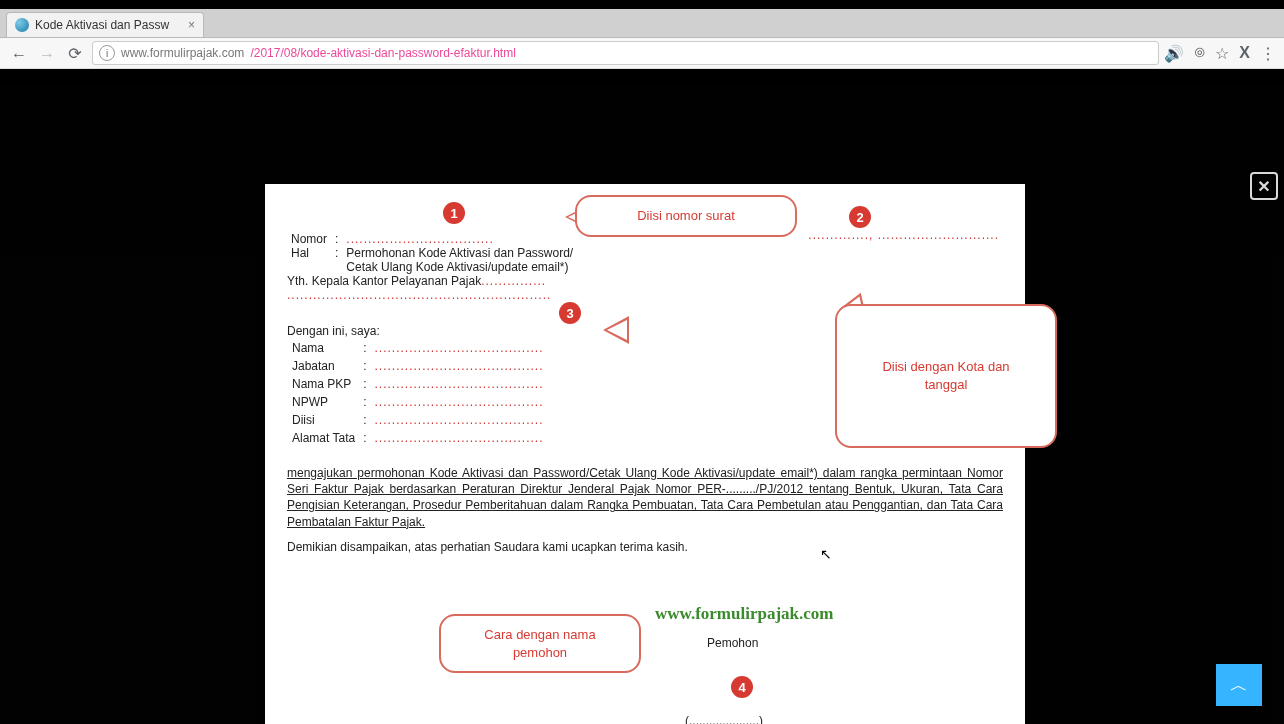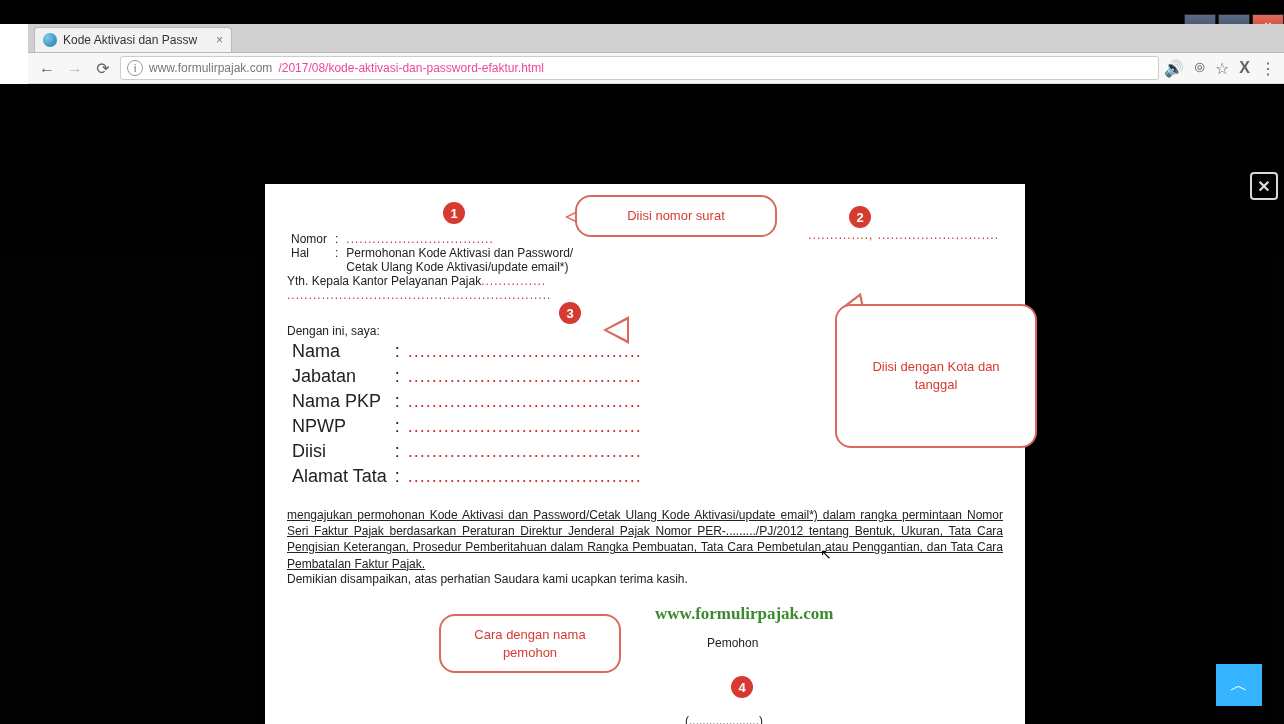--- a/index.html
+++ b/index.html
@@ -27,23 +27,22 @@
     background: linear-gradient(#5a6b86, #3b4a63);
     display:flex;
     align-items:center;
     justify-content:center;
     color:#fff;
     font-size:10px;
   }
   .tbbtn.close { background: linear-gradient(#e06a5d, #c8402c); }
   .chrome {
     position: absolute;
-    left: 0; right: 0; top: 24px;
+    left: 0; right: 0; top: 9px;
     background: #fff;
-    padding-left: 28px;
   }
   .tabbar {
     height: 28px;
     background: #d0d0d0;
     border-bottom: 1px solid #b9b9b9;
     display:flex;
     align-items:flex-end;
     padding: 0 6px;
   }
   .tab {
@@ -153,21 +152,21 @@
   .numbullet {
     display:inline-flex;width:22px;height:22px;border-radius:50%;
     background:#d63a31;color:#fff;align-items:center;justify-content:center;
     font-weight:bold;font-size:13px;
   }
   .callout {
     position:absolute;
     border:2px solid #d86b5e;
     border-radius:16px;
     background:#fff;
-    padding:10px 14px;
+    padding:10px 24px;
     text-align:center;
     color:#d63a31;
     font-size:13px;
     line-height:1.35;
   }
   .callout.c1 { left:310px; top:11px; width:170px; }
   .callout.c2 { left:570px; top:120px; width:170px; height:120px; display:flex;align-items:center;justify-content:center; }
   .callout.c3 { left:358px; top:108px; width:180px; }
   .callout.c4 { left:174px; top:430px; width:150px; }
 
@@ -181,21 +180,21 @@
   .tail.t2::after{content:"";position:absolute;left:-10px;top:4px;border-left:10px solid transparent;border-right:10px solid transparent;border-bottom:16px solid #fff;}
   .tail.t3 { left:338px; top:132px; border-top:14px solid transparent;border-bottom:14px solid transparent;border-right:26px solid #d86b5e; }
   .tail.t3::after{content:"";position:absolute;left:4px;top:-10px;border-top:10px solid transparent;border-bottom:10px solid transparent;border-right:20px solid #fff;}
   .tail.t4 { left:326px; top:446px; border-top:12px solid transparent;border-bottom:12px solid transparent;border-left:24px solid #d86b5e; }
   .tail.t4::after{content:"";position:absolute;left:-28px;top:-8px;border-top:8px solid transparent;border-bottom:8px solid transparent;border-left:18px solid #fff;}
 
   .dots {
     color:#c33;
     letter-spacing:1px;
   }
-  .fields td { padding:1px 3px; font-size:18px;margin-left:29px; }
+  .fields td { padding:1px 3px; font-size:12px;margin-left:29px; }
   .siteurl { color:#3b8a2d; font-weight:bold; font-family:Georgia, serif; font-size:17px;}
   .para { text-align:justify; margin-top:17px; line-height:1.35;text-decoration:underline; }
   .num1 { position:absolute; left:178px; top:18px; }
   .num2 { position:absolute; left:584px; top:22px; }
   .num3 { position:absolute; left:294px; top:118px; }
   .num4 { position:absolute; left:466px; top:492px; }
 
   .cursor {
     position:absolute;
     left:555px; top:362px;
@@ -314,21 +313,21 @@
           </tr>
       <tr>
             <td>Alamat Tata</td>
             <td>:</td>
             <td class="dots">.......................................</td>
           </tr>
     </tbody>
       </table>
 
     <div class="para">mengajukan permohonan Kode Aktivasi dan Password/Cetak Ulang Kode Aktivasi/update email*) dalam rangka permintaan Nomor Seri Faktur Pajak berdasarkan Peraturan Direktur Jenderal Pajak Nomor PER-........./PJ/2012 tentang Bentuk, Ukuran, Tata Cara Pengisian Keterangan, Prosedur Pemberitahuan dalam Rangka Pembuatan, Tata Cara Pembetulan atau Penggantian, dan Tata Cara Pembatalan Faktur Pajak.</div>
-    <div style="margin-top:0">Demikian disampaikan, atas perhatian Saudara kami ucapkan terima kasih.</div>
+    <div style="margin-top:10px">Demikian disampaikan, atas perhatian Saudara kami ucapkan terima kasih.</div>
 
     <div style="position:absolute;left:390px;top:420px" class="siteurl">www.formulirpajak.com</div>
     <div style="position:absolute;left:442px;top:452px">Pemohon</div>
     <div style="position:absolute;left:420px;top:530px">(.....................)</div>
 
     <span class="cursor">↖</span>
   </div>
 
   <div class="scrolltop">︿</div>
 </div>

